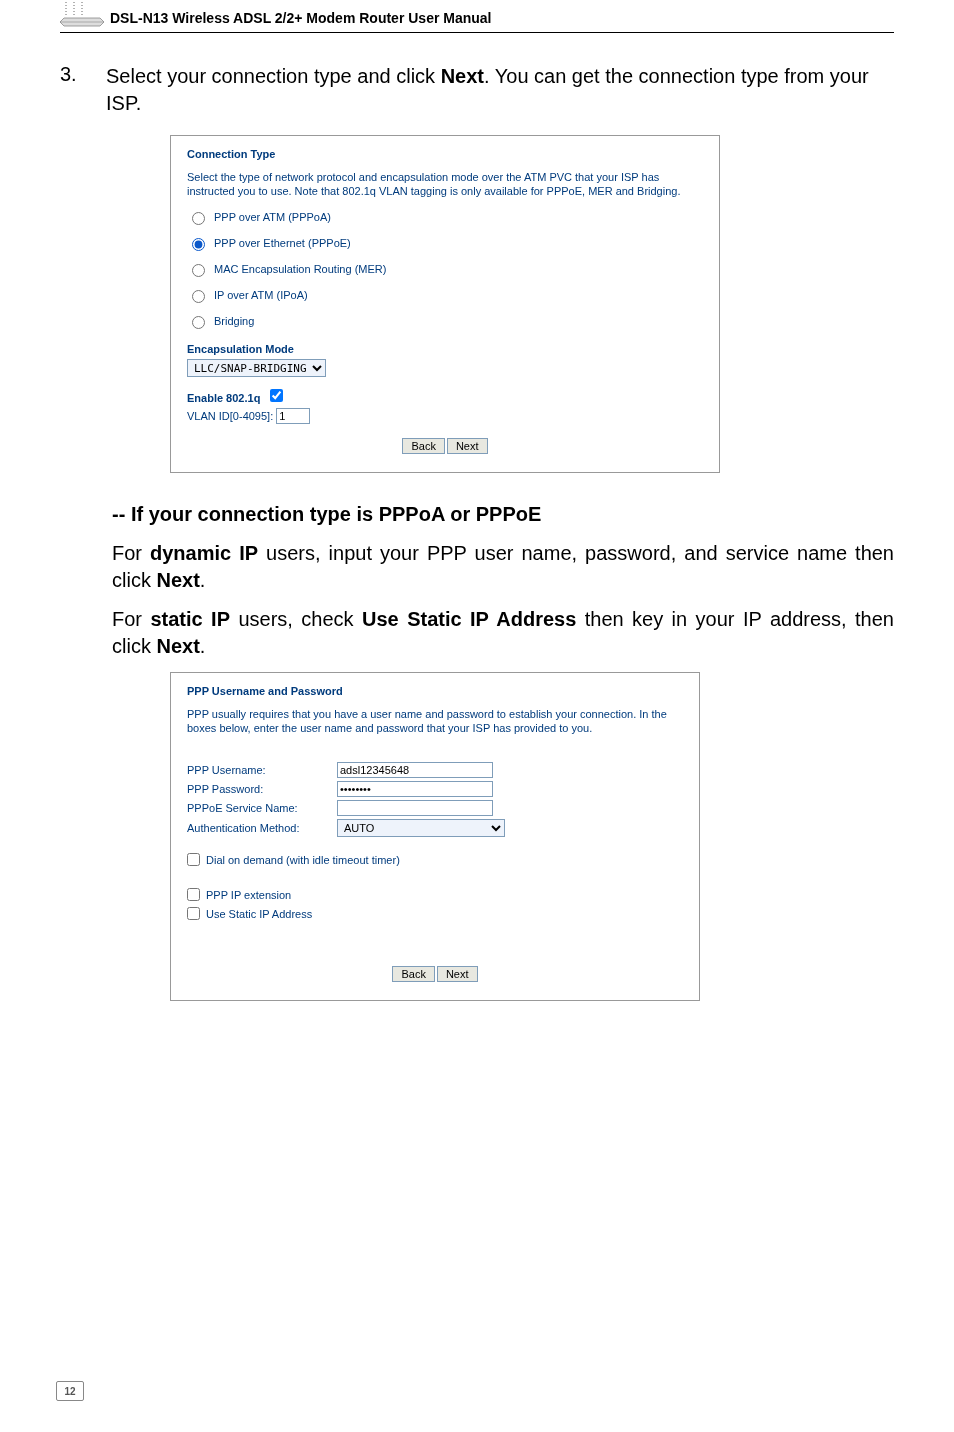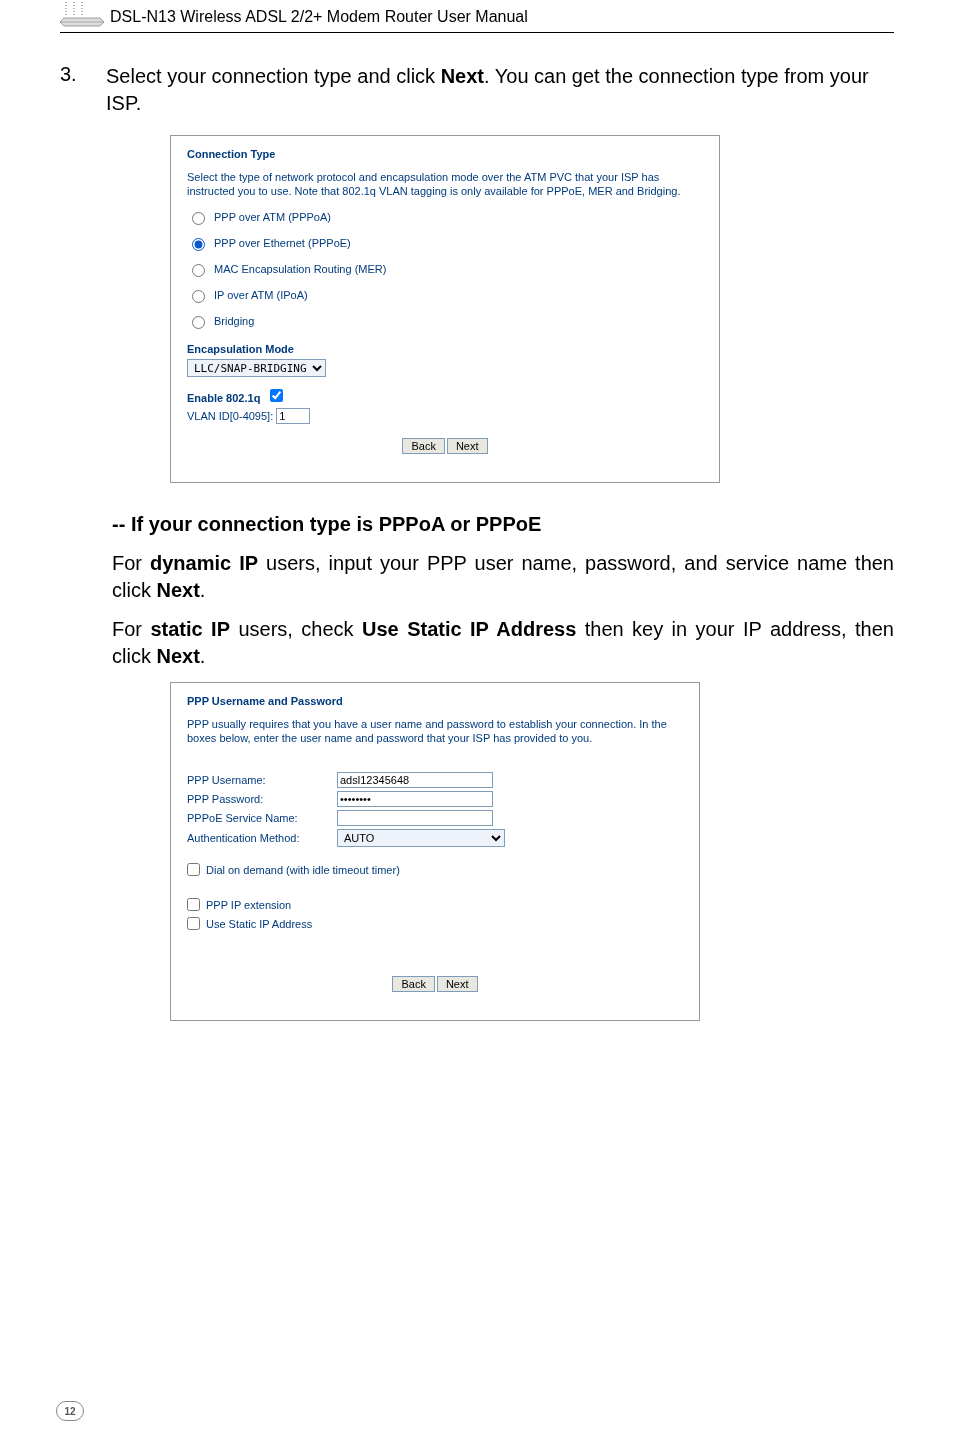--- a/index.html
+++ b/index.html
@@ -25,22 +25,22 @@
   }
   .router-icon {
     width: 40px;
     height: 30px;
     position: relative;
   }
   .router-icon svg {
     display: block;
   }
   .header-title {
-    font-size: 16px;
-    font-weight: normal;
+    font-size: 14px;
+    font-weight: bold;
     padding-bottom: 4px;
   }
   .main-text {
     font-size: 20px;
     line-height: 1.35;
     margin: 0 0 18px 0;
   }
   .step {
     display: flex;
     gap: 18px;
@@ -53,21 +53,21 @@
     font-weight: bold;
   }
   .dialog {
     margin: 0 0 20px 110px;
     border: 1px solid #999;
     width: 550px;
     font-family: Verdana, Arial, sans-serif;
     font-size: 11px;
     color: #003b7d;
     background: #fff;
-    padding: 12px 16px 28px 16px;
+    padding: 12px 16px 18px 16px;
     box-sizing: border-box;
   }
   .dialog-title {
     font-weight: bold;
     color: #003b7d;
     margin-bottom: 10px;
     font-size: 11px;
   }
   .dialog p {
     margin: 0 0 10px 0;
@@ -154,21 +154,21 @@
     accent-color: #0a58ca;
   }
   .gap14 { height: 14px; }
   .page-num-circle {
     position: relative;
     margin-top: 320px;
     margin-left: 56px;
     width: 26px;
     height: 18px;
     border: 1px solid #888;
-    border-radius: 10px;
+    border-radius: 2px;
     font-size: 10px;
     font-weight: bold;
     display: flex;
     justify-content: center;
     align-items: center;
     color: #555;
   }
   input[type=checkbox] {
     margin:0;
   }

